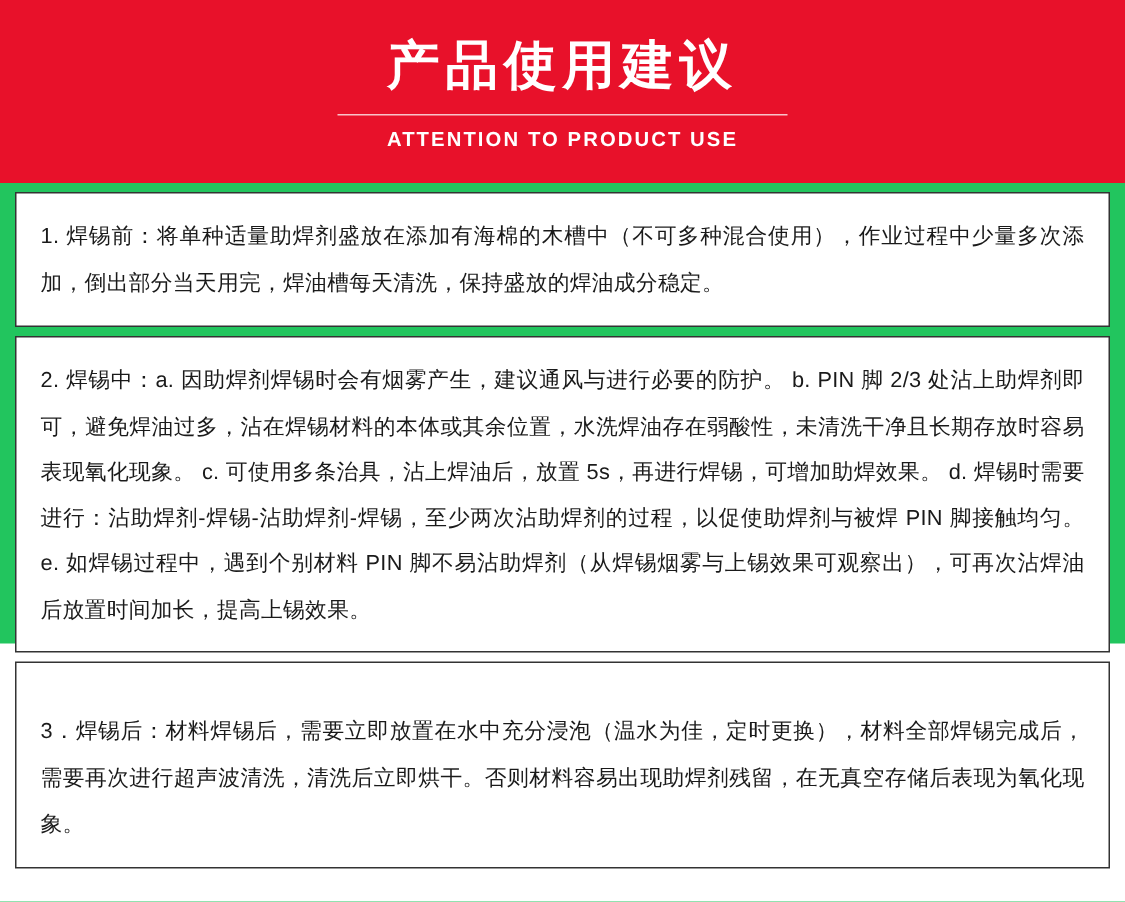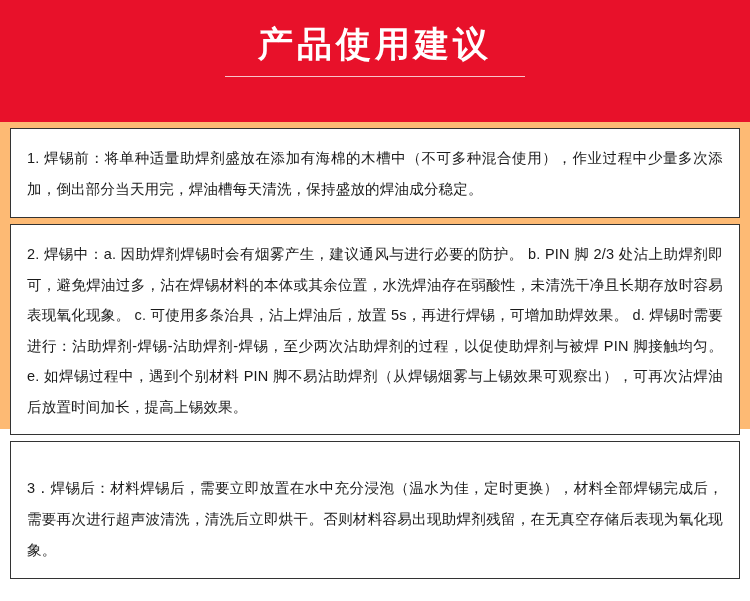--- a/index.html
+++ b/index.html
@@ -11,21 +11,21 @@
     height: 601px;
     background: #ffffff;
     font-family: "Liberation Sans", sans-serif;
     overflow: hidden;
   }
   .page {
     width: 750px;
     height: 429px;
     position: relative;
     box-sizing: border-box;
-    background: #fdba74;
+    background: #22c55e;
   }
   
   .banner {
     background: #e8112a;
     height: 122px;
     width: 750px;
     box-sizing: border-box;
     display: flex;
     flex-direction: column;
     align-items: center;
@@ -90,20 +90,21 @@
 </head>
 <body>
 
 <div class="page">
 
   <div class="banner">
     <div class="banner-title">产品使用建议</div>
     <div class="banner-rule">
       <span class="line"></span>
     </div>
+    <div class="banner-sub">ATTENTION TO PRODUCT USE</div>
   </div>
 
   <div class="content">
 
     <div class="block block-1">
       <p class="para">1. 焊锡前：将单种适量助焊剂盛放在添加有海棉的木槽中（不可多种混合使用），作业过程中少量多次添加，倒出部分当天用完，焊油槽每天清洗，保持盛放的焊油成分稳定。</p>
     </div>
 
     <div class="block block-2">
       <p class="para">2. 焊锡中：a. 因助焊剂焊锡时会有烟雾产生，建议通风与进行必要的防护。 b. PIN 脚 2/3 处沾上助焊剂即可，避免焊油过多，沾在焊锡材料的本体或其余位置，水洗焊油存在弱酸性，未清洗干净且长期存放时容易表现氧化现象。 c. 可使用多条治具，沾上焊油后，放置 5s，再进行焊锡，可增加助焊效果。 d. 焊锡时需要进行：沾助焊剂-焊锡-沾助焊剂-焊锡，至少两次沾助焊剂的过程，以促使助焊剂与被焊 PIN 脚接触均匀。 e. 如焊锡过程中，遇到个别材料 PIN 脚不易沾助焊剂（从焊锡烟雾与上锡效果可观察出），可再次沾焊油后放置时间加长，提高上锡效果。</p>

